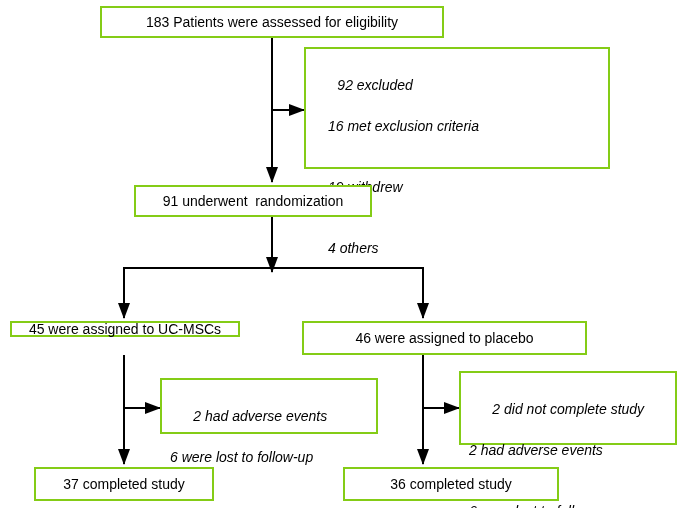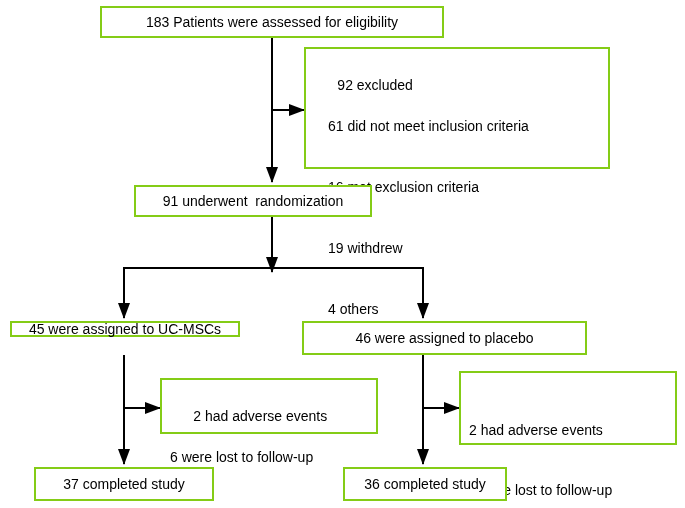--- a/index.html
+++ b/index.html
@@ -37,20 +37,21 @@
   }
   .box .pad {
     padding: 0 8px;
   }
   .multiline {
     align-items: flex-start;
     padding-top: 6px;
   }
   .multiline .pad {
     display: block;
+    font-style: italic;
   }
   .indent {
     display: block;
     padding-left: 14px;
   }
   svg.lines {
     position: absolute;
     left: 0;
     top: 0;
     width: 685px;
@@ -91,21 +92,20 @@
     <line x1="423" y1="408" x2="459" y2="408" stroke="#000000" stroke-width="2" marker-end="url(#arrow)"></line>
   </svg>
 
   <div class="box center" style="left:100px; top:6px; width:344px; height:32px;">
     <span class="pad">183 Patients were assessed for eligibility</span>
   </div>
 
   <div class="box left multiline" style="left:304px; top:47px; width:306px; height:122px;">
     <span class="pad">
       <span>92 excluded</span>
-      <span class="indent">61 did not meet inclusion criteria</span>
       <span class="indent">16 met exclusion criteria</span>
       <span class="indent">19 withdrew</span>
       <span class="indent">4 others</span>
     </span>
   </div>
 
   <div class="box center" style="left:134px; top:185px; width:238px; height:32px;text-align:right;">
     <span class="pad">91 underwent  randomization</span>
   </div>
 
@@ -119,26 +119,27 @@
 
   <div class="box left multiline" style="left:160px; top:378px; width:218px; height:56px;">
     <span class="pad">
       <span>2 had adverse events</span>
       <span style="display:block">6 were lost to follow-up</span>
     </span>
   </div>
 
   <div class="box left multiline" style="left:459px; top:371px; width:218px; height:74px;">
     <span class="pad">
+      <span>2 did not complete study</span>
       <span style="display:block">2 had adverse events</span>
       <span style="display:block">6 were lost to follow-up</span>
     </span>
   </div>
 
   <div class="box center" style="left:34px; top:467px; width:180px; height:34px;justify-content:center;">
     <span class="pad">37 completed study</span>
   </div>
 
-  <div class="box center" style="left:343px; top:467px; width:164px; height:34px;">
+  <div class="box center" style="left:343px; top:467px; width:216px; height:34px;">
     <span class="pad">36 completed study</span>
   </div>
 
 </div>
 
 </body></html>

